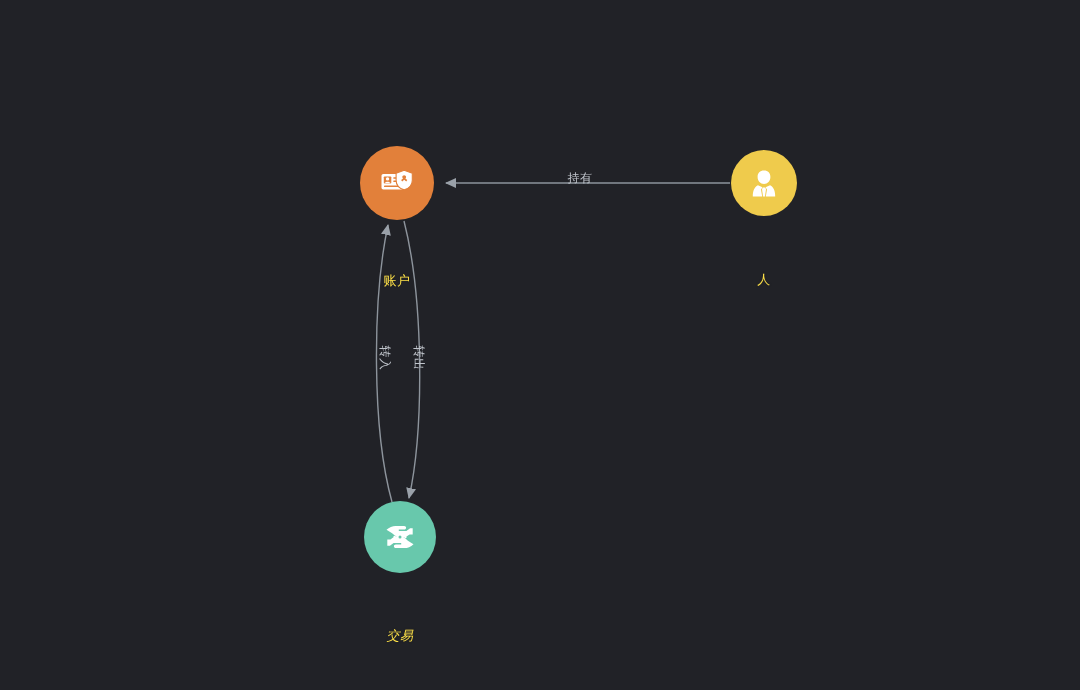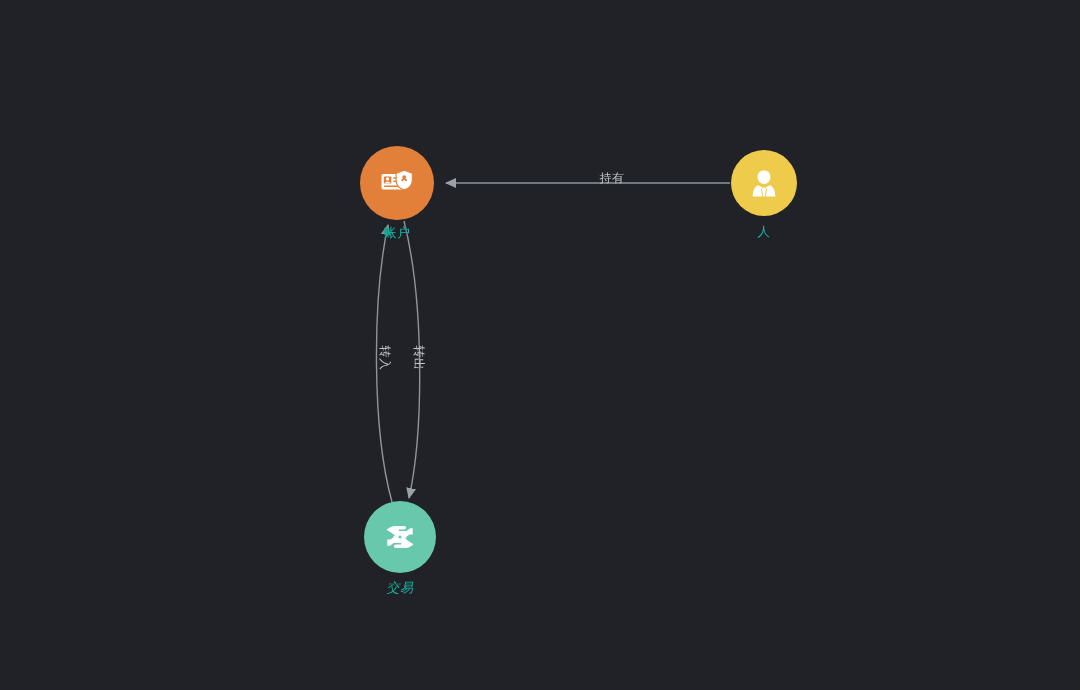--- a/index.html
+++ b/index.html
@@ -34,27 +34,28 @@
     justify-content: center;
     box-sizing: border-box;
   }
   .node-icon {
     display: block;
     pointer-events: none;
   }
   .node-label {
     position: absolute;
     text-align: center;
-    color: #14b8a6;
+    color: #fde047;
     font-size: 13px;
     line-height: 16px;
     letter-spacing: 0.5px;
     white-space: nowrap;
     transform: translateX(-50%);
     text-shadow: 0 0 2px rgba(33,34,39,0.9);
+    margin-top: 48px;
   }
   .edge-label {
     position: absolute;
     color: #c0c5cc;
     font-size: 12px;
     line-height: 14px;
     white-space: nowrap;
     letter-spacing: 0.5px;
     transform-origin: 50% 50%;
   }
@@ -117,19 +118,19 @@
       <path d="M5.5 11.8 c2.6 -2.6 6.1 -3.9 9 -3.9 l8.7 0 c1.1 0 1.9 0.8 1.9 1.8 c0 1 -0.8 1.8 -1.9 1.8 l-5.4 0 l0 1.6 l7.6 0 l3.7 -2.9 l2.6 0 l0 6.4 l-3.1 0 c-3.3 2.3 -6 3.3 -8.4 3.3 c-3.6 0 -6.2 -1.9 -9.1 -4.6 z" fill="#ffffff"></path>
       <path d="M32.5 26.2 c-2.6 2.6 -6.1 3.9 -9 3.9 l-8.7 0 c-1.1 0 -1.9 -0.8 -1.9 -1.8 c0 -1 0.8 -1.8 1.9 -1.8 l5.4 0 l0 -1.6 l-7.6 0 l-3.7 2.9 l-2.6 0 l0 -6.4 l3.1 0 c3.3 -2.3 6 -3.3 8.4 -3.3 c3.6 0 6.2 1.9 9.1 4.6 z" fill="#ffffff"></path>
       <circle cx="19" cy="19" r="3.2" fill="#ffffff"></circle>
       <circle cx="19" cy="19" r="1.5" fill="#68C8AC"></circle>
       <circle cx="13.6" cy="19" r="1.2" fill="#ffffff"></circle>
       <circle cx="24.4" cy="19" r="1.2" fill="#ffffff"></circle>
     </svg>
   </div>
   <div class="node-label" style="left:400px; top:580px;font-style:italic;">交易</div>
 
-  <div class="edge-label horizontal" style="left:612px; top:178px;">持有</div>
+  <div class="edge-label horizontal" style="left:580px; top:178px;">持有</div>
 
   <div class="edge-label vertical" style="left:385px; top:358px;">转入</div>
 
   <div class="edge-label vertical" style="left:419px; top:358px;">转出</div>
 
 </div>
 
 </body></html>

